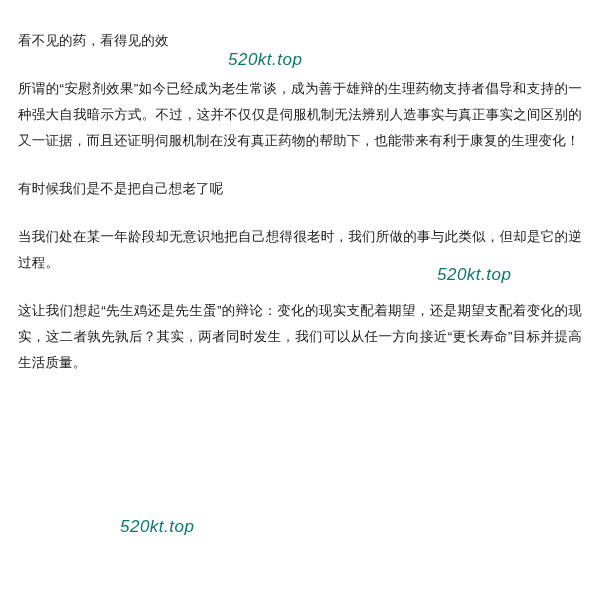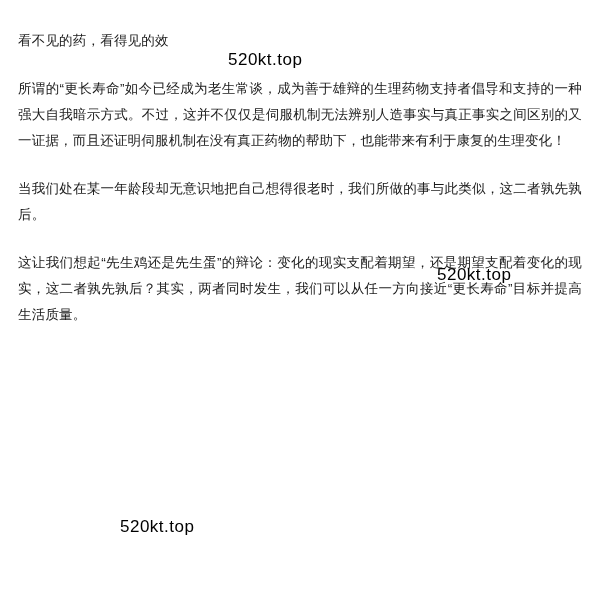--- a/index.html
+++ b/index.html
@@ -29,44 +29,46 @@
     text-justify: inter-ideograph;
     margin: 0 0 22px 0;
     color: #1a1a1a;
     letter-spacing: 0.2px;
   }
   .para.heading {
     margin-bottom: 22px;
   }
   .watermark {
     position: absolute;
-    color: #000000;
+    color: #0f766e;
     font-size: 17px;
     font-family: "Liberation Sans", sans-serif;
     letter-spacing: 0.5px;
     pointer-events: none;
     user-select: none;
     font-weight: 400;
+    font-style: italic;
   }
   .wm1 { left: 228px; top: 50px; }
   .wm2 { left: 437px; top: 265px; }
   .wm3 { left: 120px; top: 517px; }
 </style>
 </head>
 <body>
 
 <div class="page">
 
   <p class="para heading">看不见的药，看得见的效</p>
 
 
-  <p class="para">所谓的“更长寿命”如今已经成为老生常谈，成为善于雄辩的生理药物支持者倡导和支持的一种强大自我暗示方式。不过，这并不仅仅是伺服机制无法辨别人造事实与真正事实之间区别的又一证据，而且还证明伺服机制在没有真正药物的帮助下，也能带来有利于康复的生理变化！</p>
+  <p class="para">所谓的“安慰剂效果”如今已经成为老生常谈，成为善于雄辩的生理药物支持者倡导和支持的一种强大自我暗示方式。不过，这并不仅仅是伺服机制无法辨别人造事实与真正事实之间区别的又一证据，而且还证明伺服机制在没有真正药物的帮助下，也能带来有利于康复的生理变化！</p>
 
+  <p class="para heading">有时候我们是不是把自己想老了呢</p>
 
-  <p class="para">当我们处在某一年龄段却无意识地把自己想得很老时，我们所做的事与此类似，这二者孰先孰后。</p>
+  <p class="para">当我们处在某一年龄段却无意识地把自己想得很老时，我们所做的事与此类似，但却是它的逆过程。</p>
 
 
   <p class="para">这让我们想起“先生鸡还是先生蛋”的辩论：变化的现实支配着期望，还是期望支配着变化的现实，这二者孰先孰后？其实，两者同时发生，我们可以从任一方向接近“更长寿命”目标并提高生活质量。</p>
 
   <span class="watermark wm1">520kt.top</span>
   <span class="watermark wm2">520kt.top</span>
   <span class="watermark wm3">520kt.top</span>
 
 </div>
 

